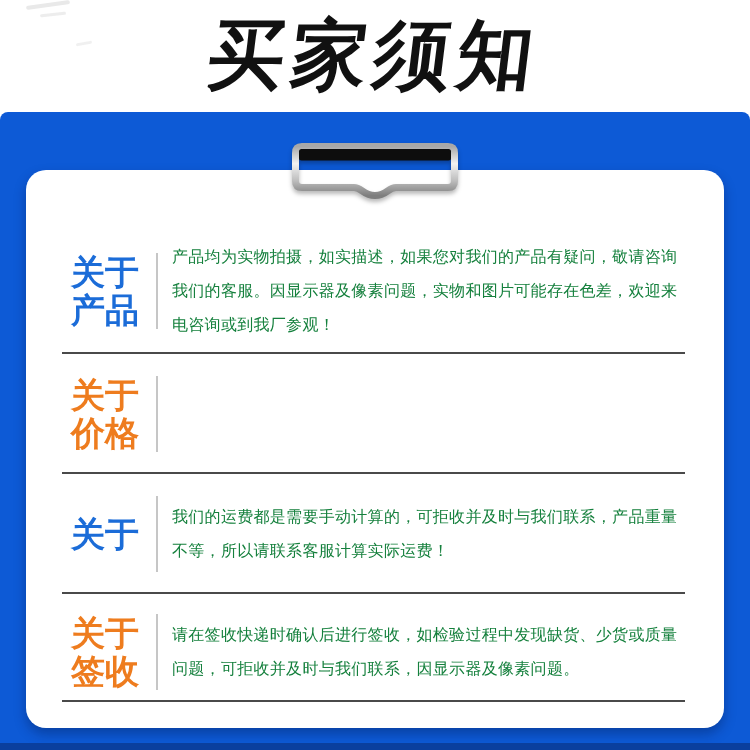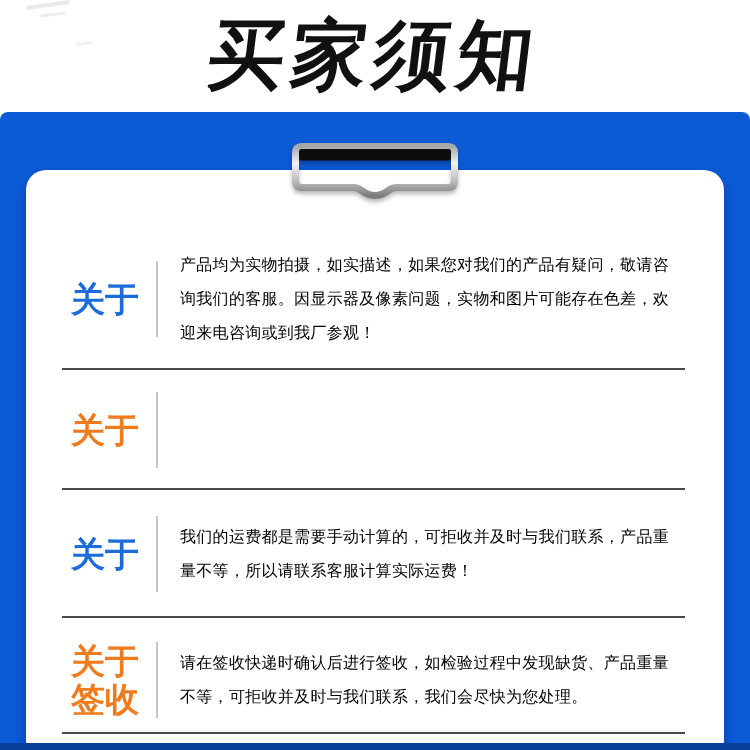--- a/index.html
+++ b/index.html
@@ -96,26 +96,26 @@
   .vdivider{
     flex:0 0 auto;
     width:2px;
     height:76px;
     background:#c6c6c6;
     margin-left:16px;
     margin-right:14px;
   }
 
   .body-text{
-    margin:8px;
+    margin:0;
     width:522px;
     font-size:16px;
     letter-spacing:0.3px;
     line-height:34px;
-    color:#000000;
+    color:#15803d;
     line-break:anywhere;
     word-break:break-all;
   }
 </style>
 </head>
 <body>
 
 <div class="page">
 
   <div class="title-area">
@@ -125,47 +125,49 @@
     <h1 class="page-title">买家须知</h1>
   </div>
 
   <div class="panel">
 
     <div class="card">
 
       <div class="section sec-1">
         <div class="label label-blue">
           <span>关于</span>
+          <span>产品</span>
         </div>
         <div class="vdivider"></div>
         <p class="body-text">产品均为实物拍摄，如实描述，如果您对我们的产品有疑问，敬请咨询我们的客服。因显示器及像素问题，实物和图片可能存在色差，欢迎来电咨询或到我厂参观！</p>
       </div>
 
       <div class="section sec-2">
         <div class="label label-orange">
           <span>关于</span>
+          <span>价格</span>
         </div>
         <div class="vdivider"></div>
       </div>
 
       <div class="section sec-3">
         <div class="label label-blue">
           <span>关于</span>
         </div>
         <div class="vdivider"></div>
         <p class="body-text">我们的运费都是需要手动计算的，可拒收并及时与我们联系，产品重量不等，所以请联系客服计算实际运费！</p>
       </div>
 
       <div class="section sec-4">
         <div class="label label-orange">
           <span>关于</span>
           <span>签收</span>
         </div>
         <div class="vdivider"></div>
-        <p class="body-text">请在签收快递时确认后进行签收，如检验过程中发现缺货、产品重量不等，可拒收并及时与我们联系，我们会尽快为您处理。</p>
+        <p class="body-text">请在签收快递时确认后进行签收，如检验过程中发现缺货、少货或质量问题，可拒收并及时与我们联系，因显示器及像素问题。</p>
       </div>
 
     </div>
 
     <div class="clip">
       <svg width="168" height="58" viewBox="0 0 168 58" xmlns="http://www.w3.org/2000/svg">
         <defs>
           <linearGradient id="metal" x1="0" y1="0" x2="0" y2="1">
             <stop offset="0" stop-color="#a8a8a8"></stop>
             <stop offset="0.35" stop-color="#f2f2f2"></stop>

